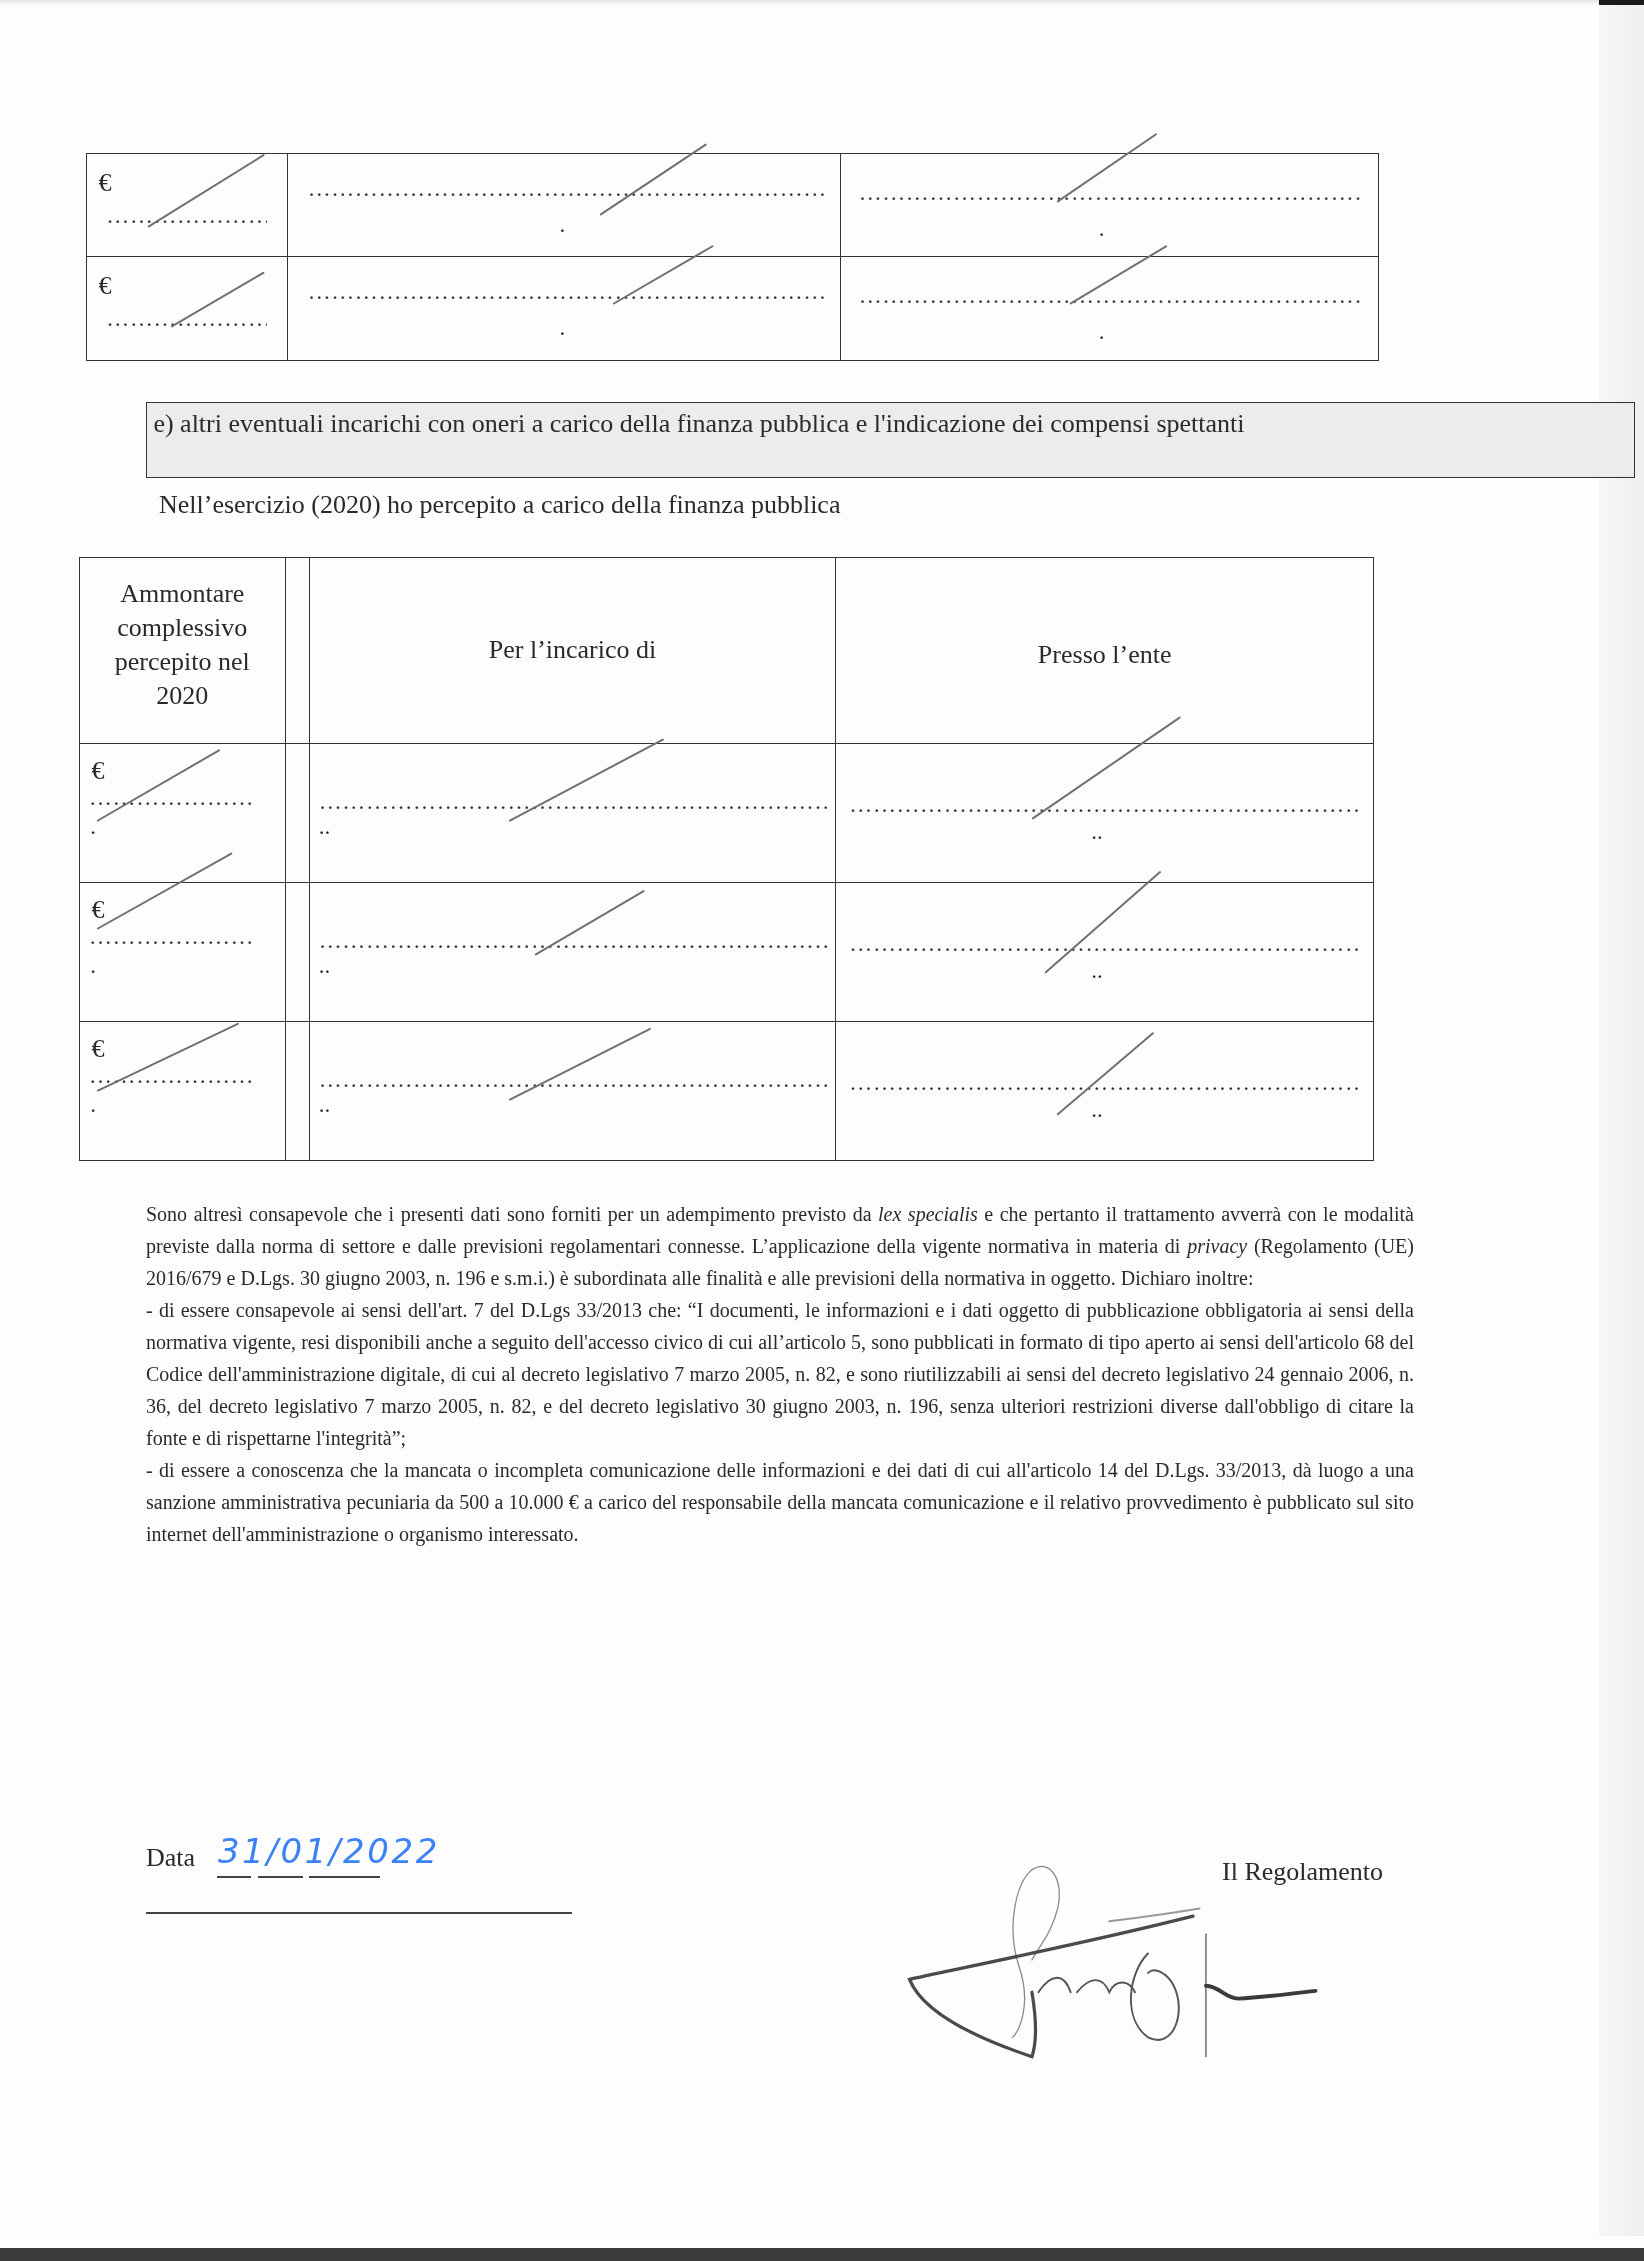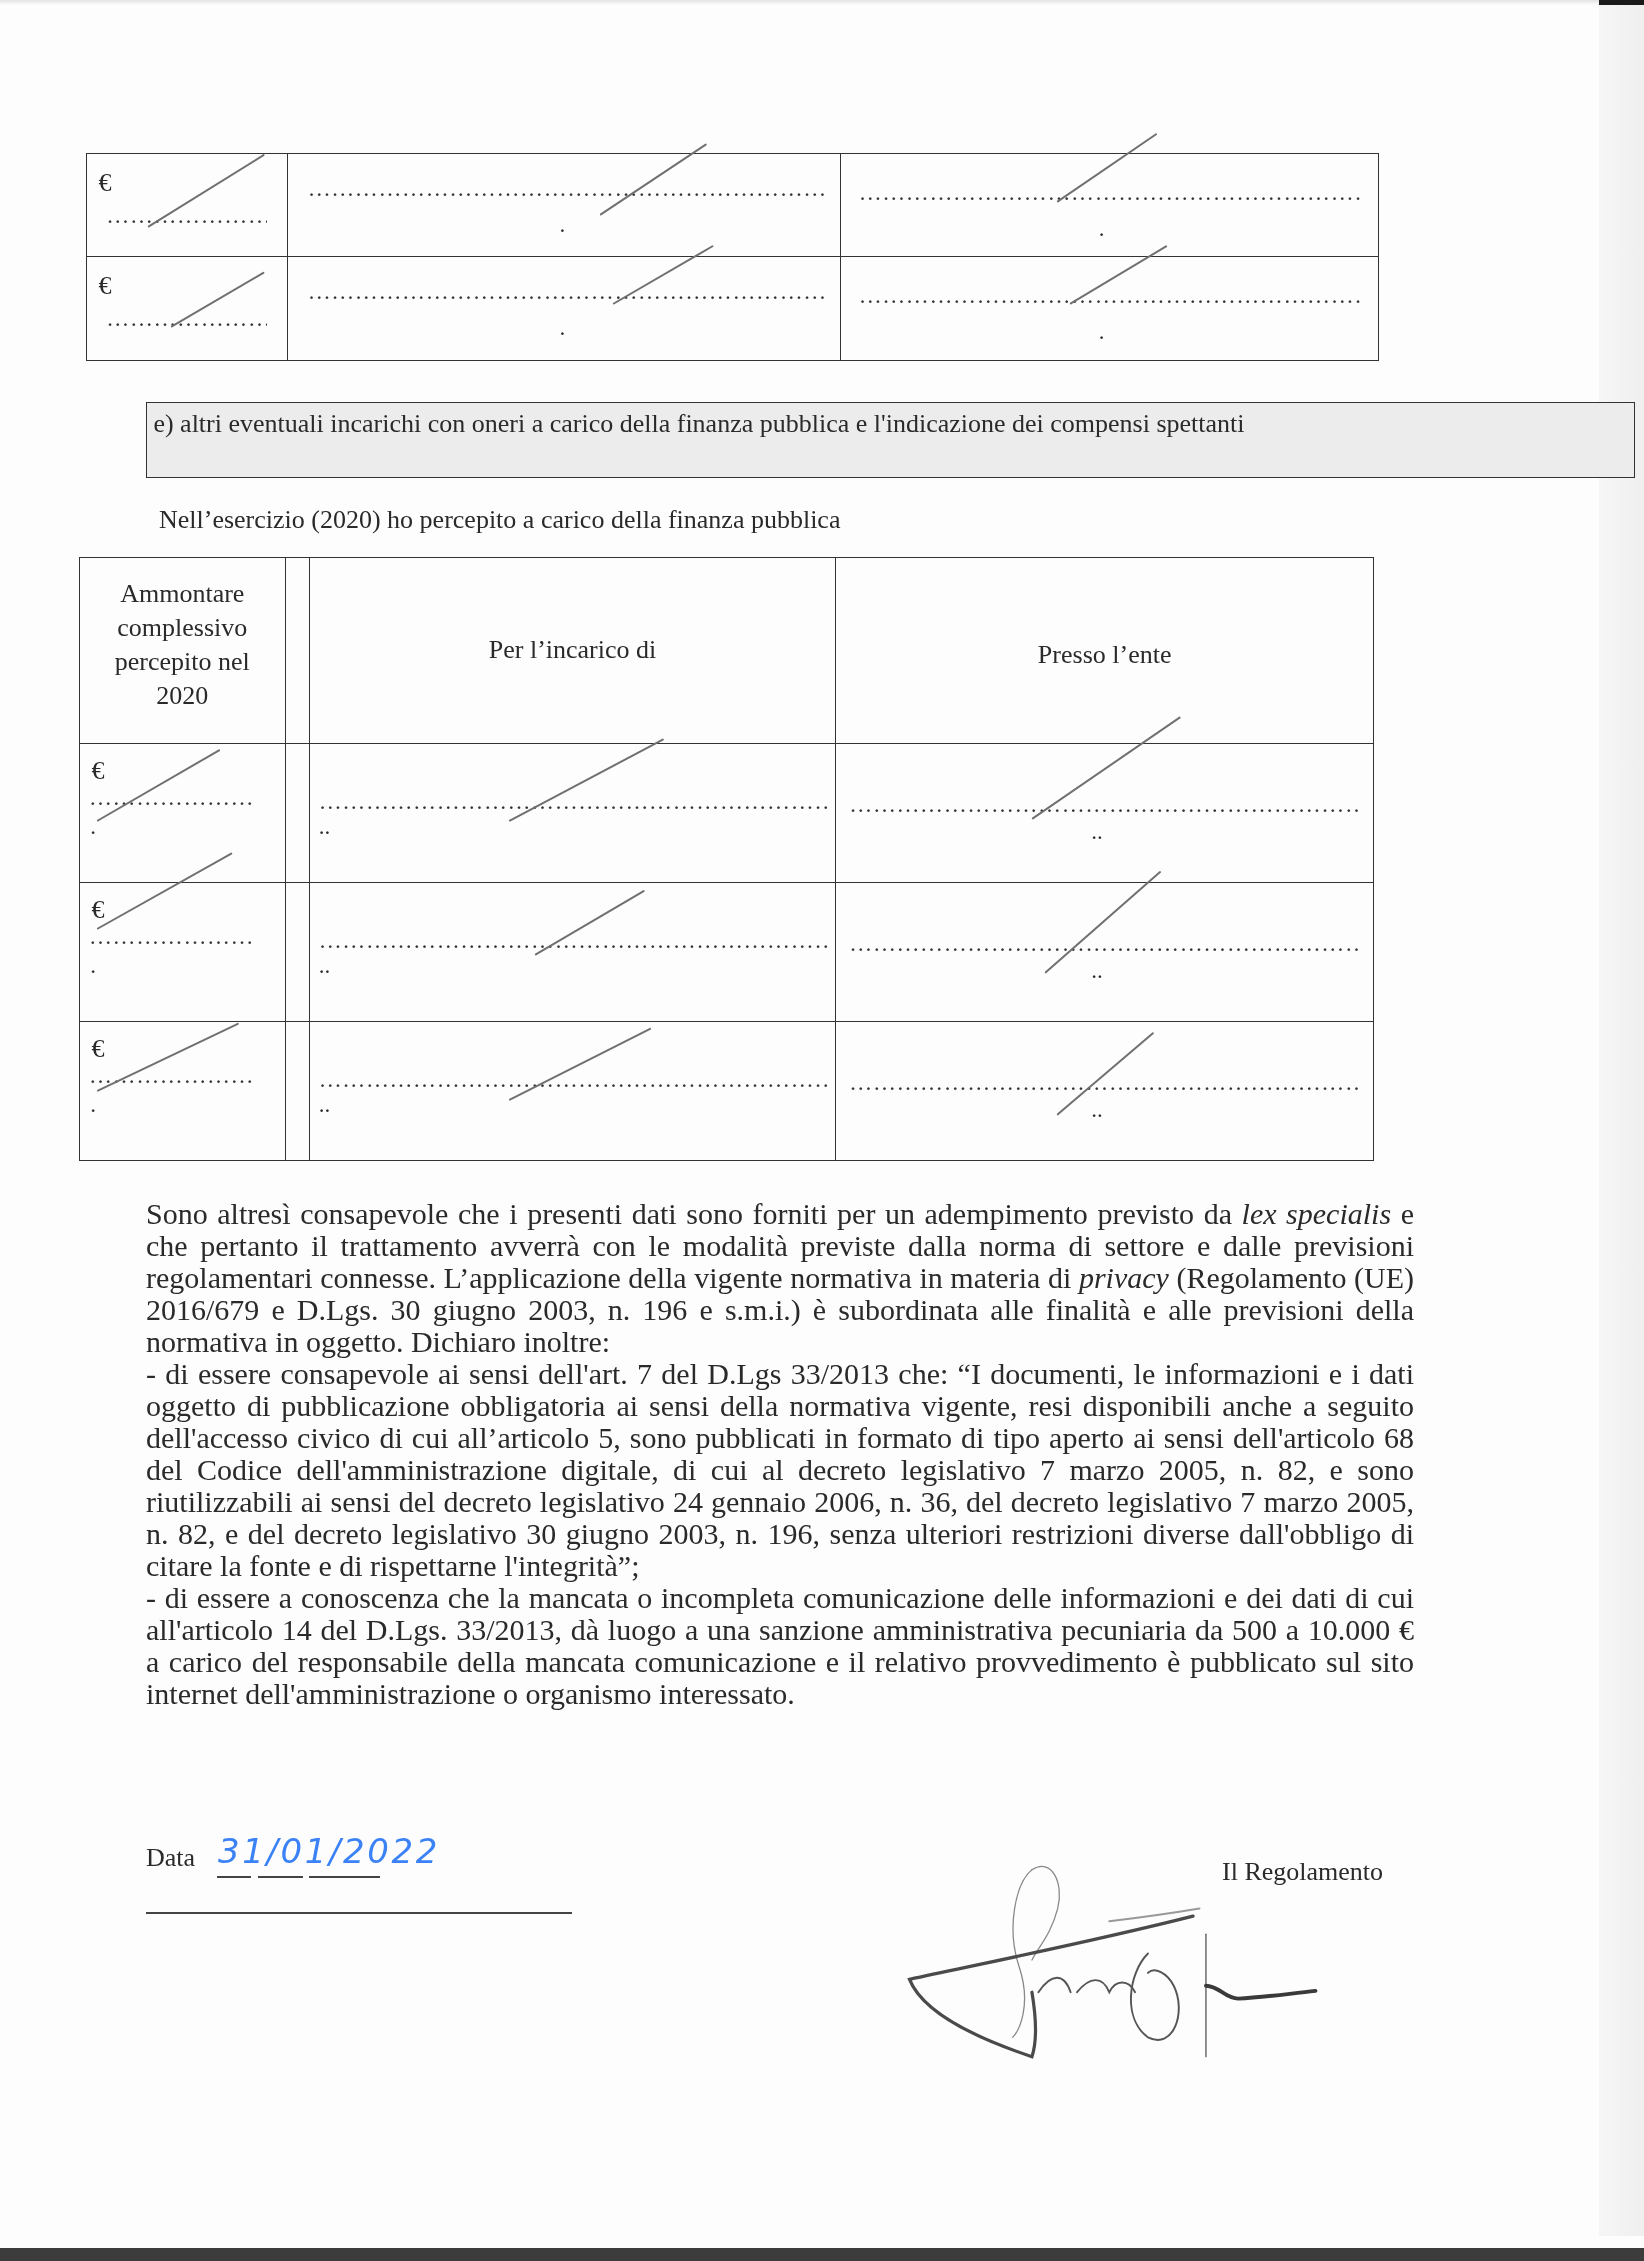--- a/index.html
+++ b/index.html
@@ -25,27 +25,27 @@
 
     .slash { position: absolute; height: 1.9px; background: #707070; transform-origin: left center; border-radius: 1.3px; }
 
     
     .section-box {
       position: absolute; left: 146px; top: 402px; width: 1489px; height: 76px;
       border: 1.9px solid #333; background: #ececec; box-sizing: border-box;
       padding: 5.2px 6.4px; font-size: 26px; line-height: 31px; text-align: justify;
       text-align-last: left;
     }
-    .intro { position: absolute; left: 159px; top: 505px; font-size: 26px; }
+    .intro { position: absolute; left: 159px; top: 490px; font-size: 26px; }
 
     .head-cell { font-size: 26px; text-align: center; line-height: 34px; }
 
     .body-text {
       position: absolute; left: 146px; top: 1198px; width: 1268px;
-      font-size: 30px; line-height: 32px; text-align: justify;
+      font-size: 20px; line-height: 32px; text-align: justify;
     }
     .body-text p { margin: 0; }
     .body-text em { font-style: italic; }
 
     .data-label { position: absolute; left: 146px; top: 1843px; font-size: 26px; }
     .data-value { position: absolute; left: 218px; top: 1831px; font-family: "DejaVu Sans", sans-serif; font-size: 34px; color: #3b82f6; font-style: italic; letter-spacing: 2.6px; }
     .data-underline { position: absolute; height: 1.9px; background: #444; top: 1876px; }
     .data-line { position: absolute; left: 146px; top: 1912px; width: 426px; height: 1.9px; background: #444; }
 
     .signer-label { position: absolute; left: 1222px; top: 1857px; font-size: 26px; }

